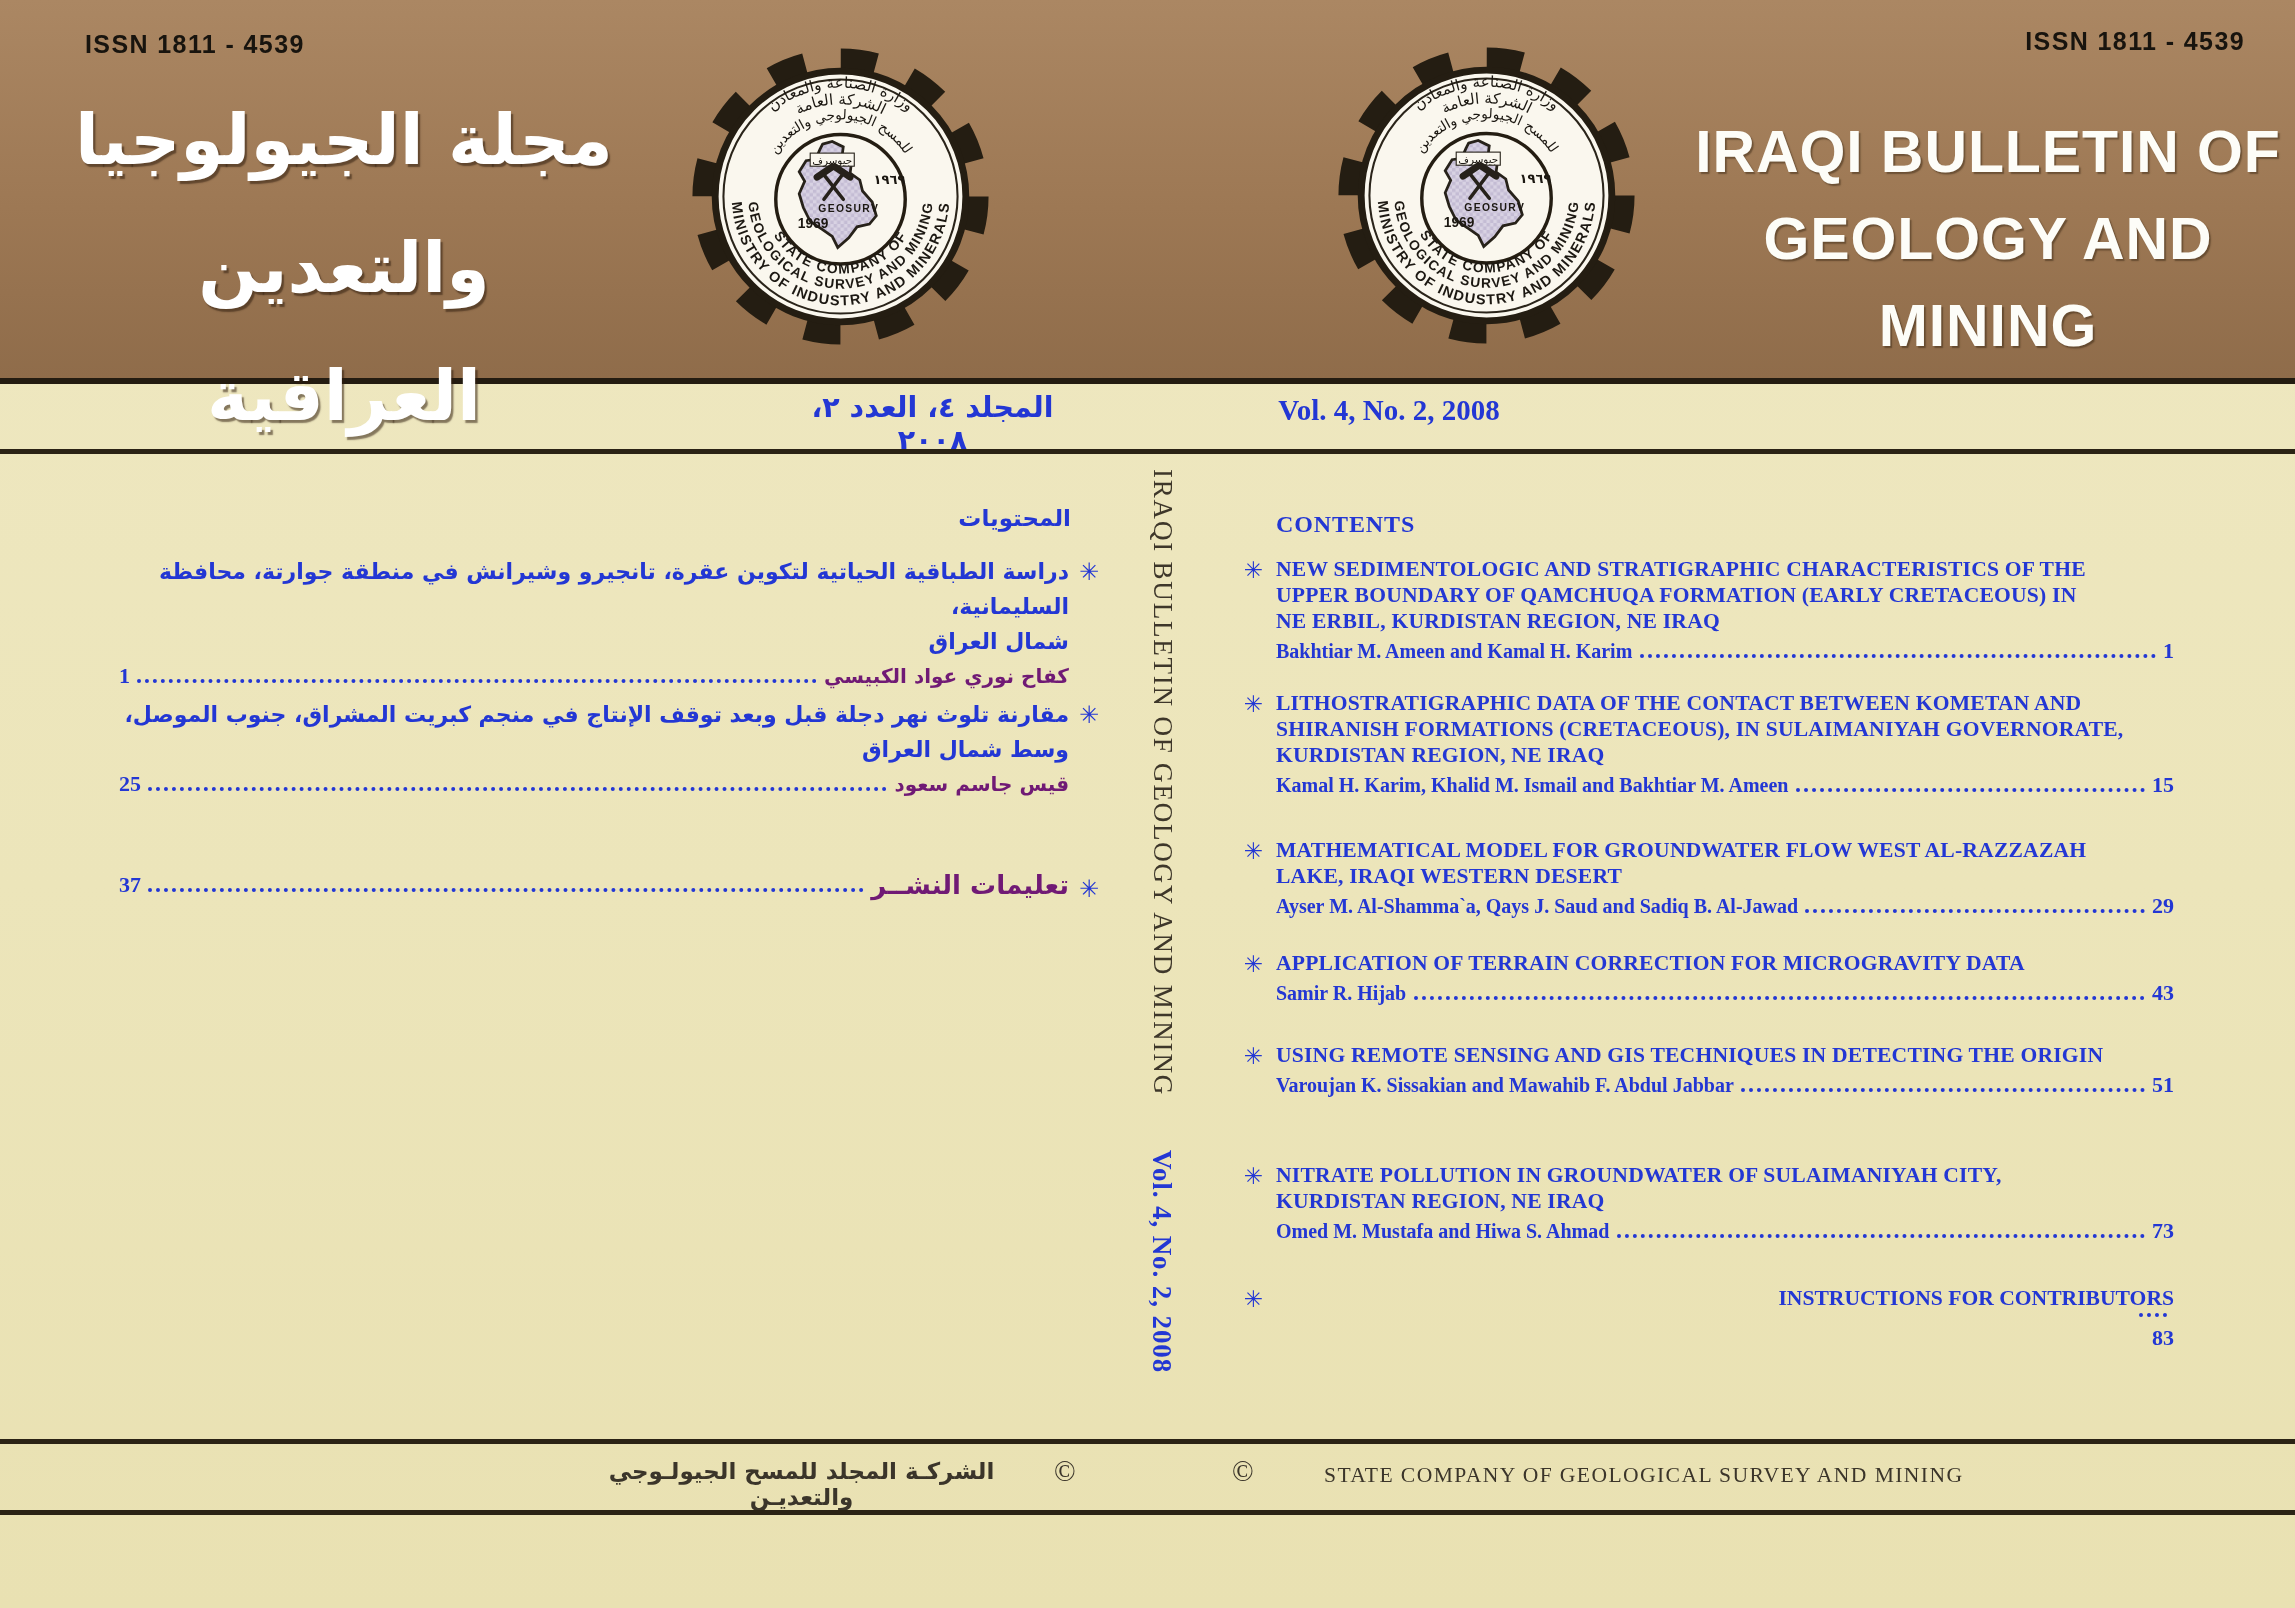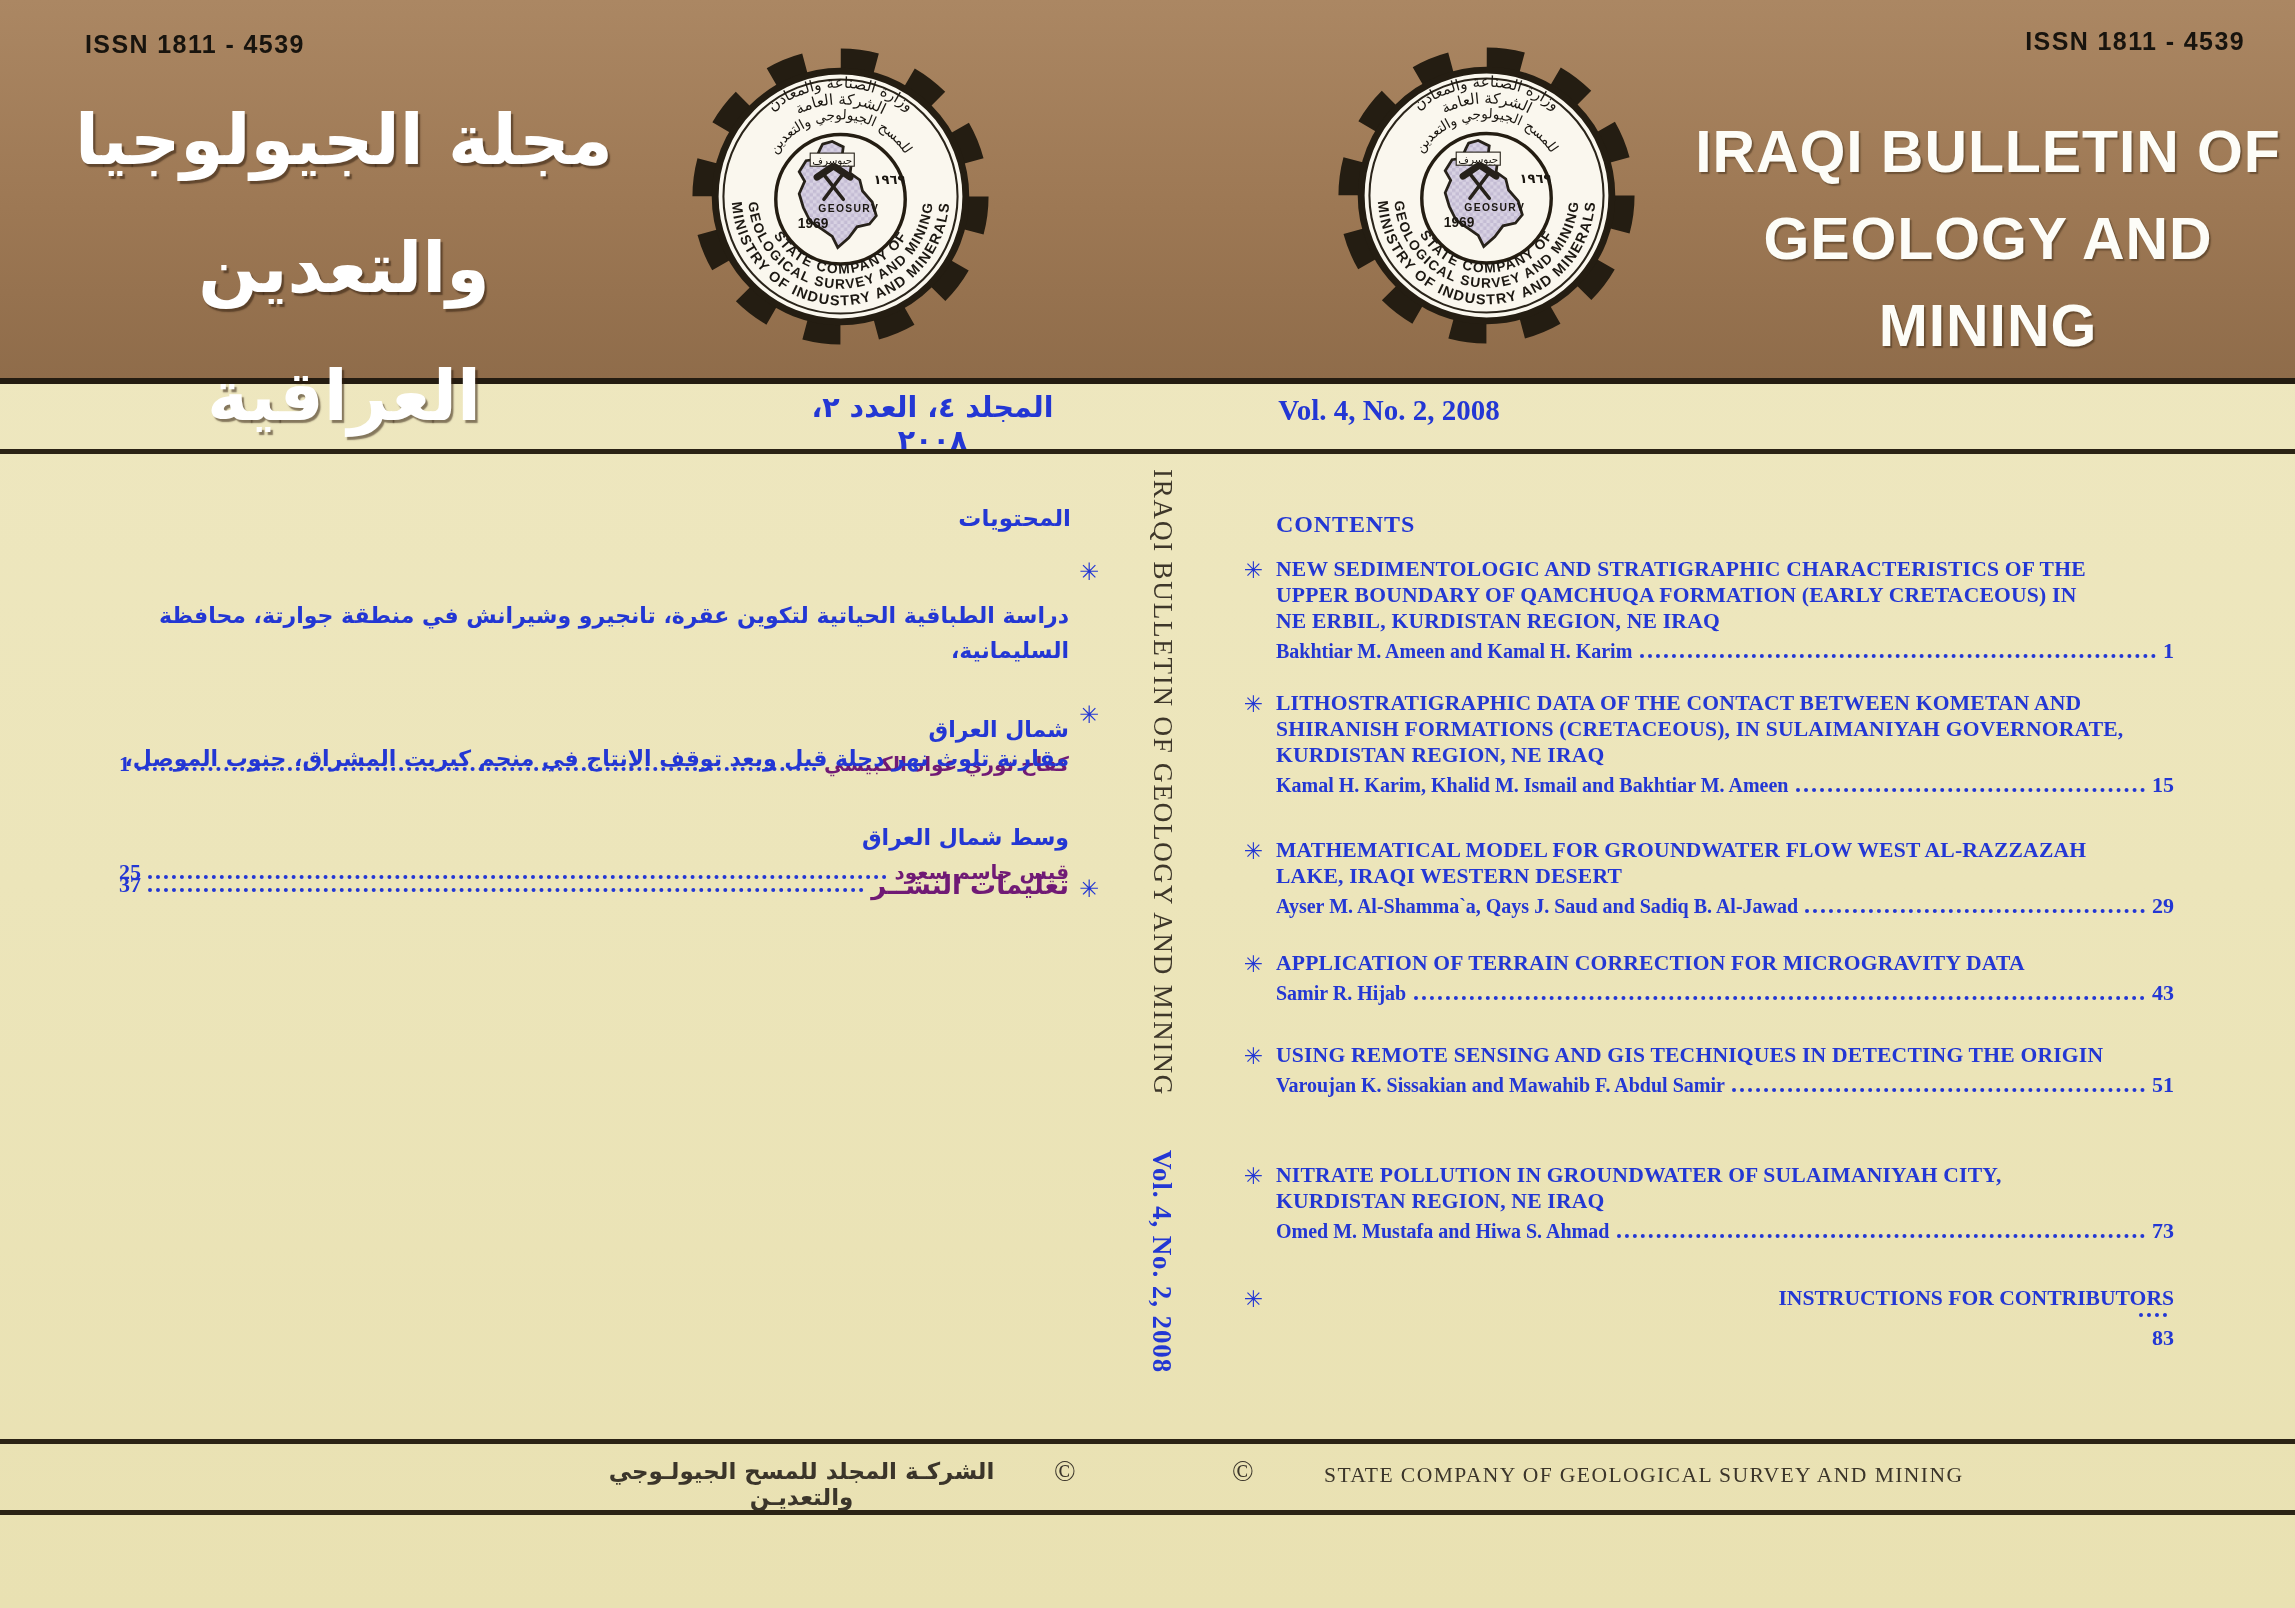--- a/index.html
+++ b/index.html
@@ -49,21 +49,21 @@
   .spine-vol{position:absolute;left:1146px;top:1150px;height:207px;
         writing-mode:vertical-rl;font-family:"Liberation Serif",serif;font-weight:bold;
         font-size:27px;letter-spacing:0.9px;color:#2337d4;white-space:nowrap;}
   .ar-col{position:absolute;left:119px;top:0;width:982px;direction:rtl;}
   .ar-head{position:absolute;right:30px;top:505px;
         font-family:"DejaVu Sans",sans-serif;font-weight:bold;font-size:23px;color:#2337d4;}
   .ar-item{position:absolute;right:0;width:100%;padding-right:32px;box-sizing:border-box;
         direction:rtl;text-align:right;}
   .ai1{top:554px;} .ai2{top:697px;} .ai3{top:871px;}
   .ar-line{font-family:"DejaVu Sans",sans-serif;font-weight:bold;font-size:22px;
-        line-height:35px;color:#2337d4;margin-top:44px;}
+        line-height:35px;color:#2337d4;}
   .ar-star{position:absolute;right:1.8px;top:3.7px;font-family:"DejaVu Sans",sans-serif;
         font-size:24px;color:#2337d4;}
   .row{display:flex;align-items:flex-end;margin-top:2.8px;}
   .ar-author{font-family:"DejaVu Sans",sans-serif;font-weight:bold;font-size:20px;
         line-height:28.5px;color:#701a75;white-space:nowrap;}
   .leader{flex:1;border-bottom:4.1px dotted #2337d4;margin:0 7.3px 7.3px 7.3px;min-width:27.5px;}
   .pg{font-family:"Liberation Serif",serif;font-weight:bold;font-size:22px;
       line-height:28.5px;color:#2337d4;white-space:nowrap;}
 
   .en-col{position:absolute;left:1240px;top:0;width:934px;}
@@ -277,21 +277,21 @@
       <span class="en-author">Samir R. Hijab</span>
       <span class="leader"></span>
       <span class="pg">43</span>
     </div>
   </div>
 
   <div class="en-item ei5">
     <span class="en-star">✳</span>
     <div class="en-line">USING REMOTE SENSING AND GIS TECHNIQUES IN DETECTING THE ORIGIN</div>
     <div class="row">
-      <span class="en-author">Varoujan K. Sissakian and Mawahib F. Abdul Samir</span>
+      <span class="en-author">Varoujan K. Sissakian and Mawahib F. Abdul Jabbar</span>
       <span class="leader"></span>
       <span class="pg">51</span>
     </div>
   </div>
 
   <div class="en-item ei6">
     <span class="en-star">✳</span>
     <div class="en-line">NITRATE POLLUTION IN GROUNDWATER OF SULAIMANIYAH CITY,</div>
     <div class="en-line">KURDISTAN REGION, NE IRAQ</div>
     <div class="row">

